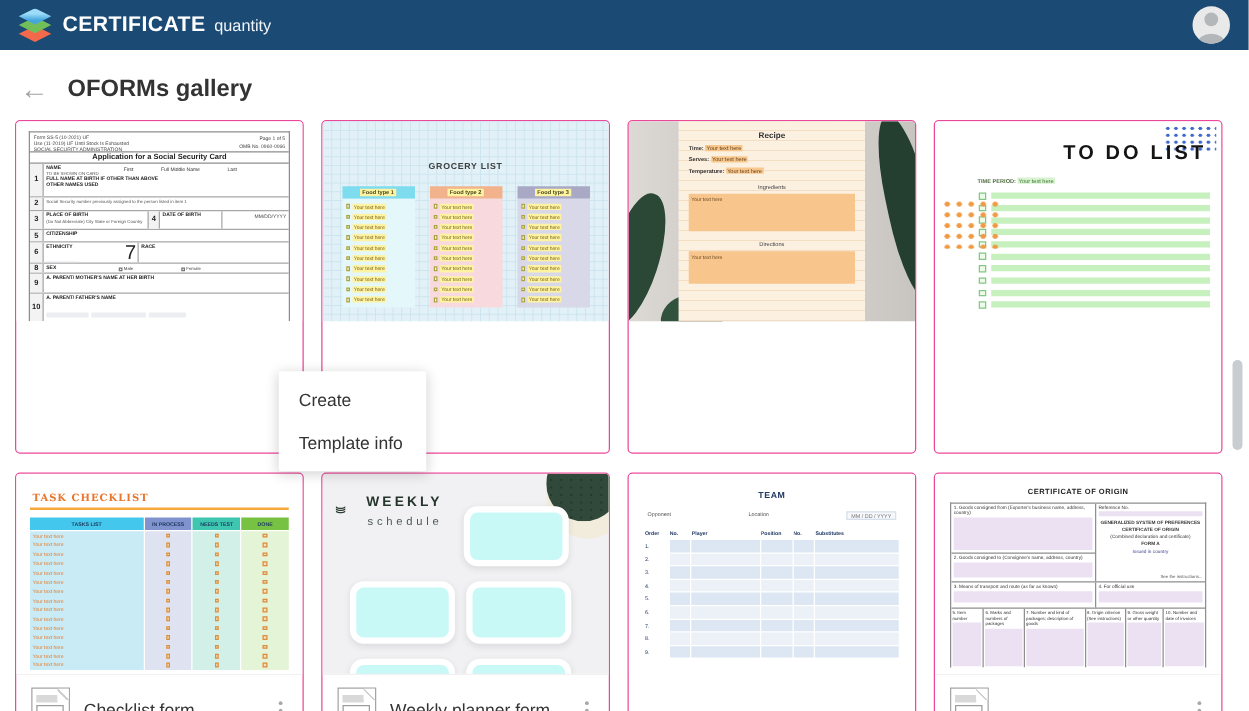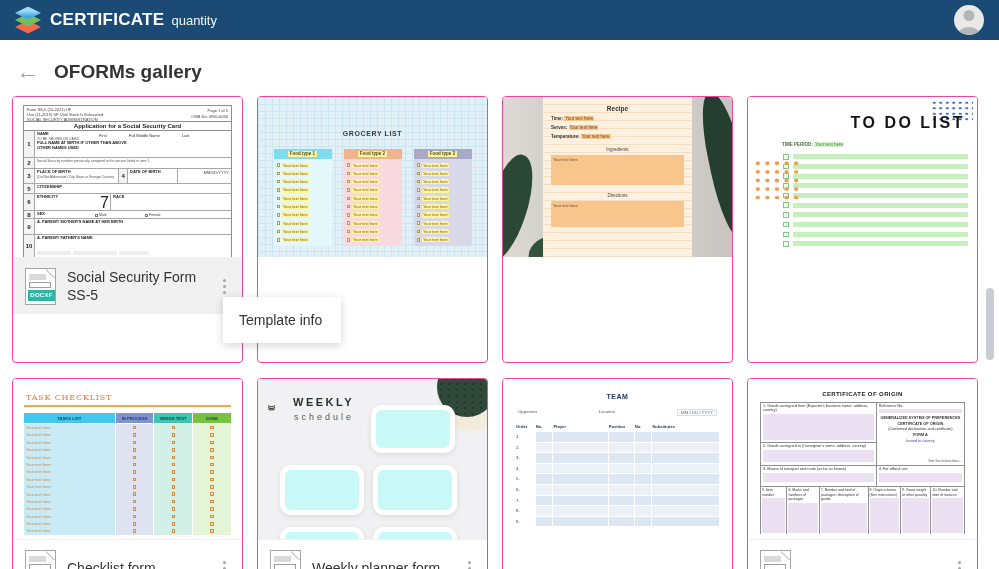--- a/index.html
+++ b/index.html
@@ -141,21 +141,21 @@
   .td-period span{background:#d9f2d0;color:#3f7d3f;padding:0 1px}
   .td-orangedots{position:absolute;left:5px;top:62px;width:47px;height:40px;z-index:2;
      background-image:radial-gradient(#f09a43 2px,transparent 2.3px);background-size:9.6px 8.6px}
   .td-rows{position:absolute;left:35px;right:9px;top:57px}
   .td-row{display:flex;align-items:center;gap:4px;margin-bottom:4.2px}
   .td-cb{width:5.5px;height:5.5px;border:1px solid #85c689;background:#eefbe9;flex:none}
   .td-bar{flex:1;height:5px;background:#c7f0bf}
 
   
   .t-chk{background:#fff;padding:10px 11px 0}
-  .k-title{font-family:"DejaVu Serif","Liberation Serif",serif;font-weight:400;font-size:8px;
+  .k-title{font-family:"DejaVu Serif","Liberation Serif",serif;font-weight:700;font-size:8px;
      letter-spacing:.8px;color:#e8762e;margin:4px 0 0 2px}
   .k-line{height:2px;background:#f5a93b;margin-top:3px}
   .k-head{display:flex;gap:1px;margin-top:6px}
   .kh{height:10px;font-size:4.2px;font-weight:700;color:#1e3a5f;display:flex;
      align-items:center;justify-content:center;overflow:hidden}
   .kh1{flex:2.4;background:#44c7ec}.kh2{flex:1;background:#8193ce}
   .kh3{flex:1;background:#3fc6b0}.kh4{flex:1;background:#77c143}
   .k-body{display:flex;gap:1px;margin-top:1px}
   .kc{display:flex;flex-direction:column}
   .kc1{flex:2.4;background:#c9ebf6}.kc2{flex:1;background:#dee2f1}
@@ -350,33 +350,20 @@
         </div>
 
         <div class="srow r10">
           <span class="snum">10</span>
           <div class="scell"><span class="slab">A. PARENT/ FATHER'S NAME</span>
             <span class="sin" style="width:34px"></span><span class="sin" style="width:44px"></span><span class="sin" style="width:30px"></span>
           </div>
         </div>
       </div>
     </div>
-    <div class="cfoot active">
-      <div class="docxf">
-        <i class="b1"></i>
-          <i class="b2"></i>
-        <span class="badge">DOCXF</span>
-      </div>
-      <div class="ctitle">Social Security Form SS-5</div>
-      <div class="dots">
-          <i></i>
-          <i></i>
-          <i></i>
-        </div>
-    </div>
   </div>
 
   <div class="card">
     <div class="thumb t-gro">
       <div class="g-title">GROCERY LIST</div>
       <div class="g-cols">
         <div class="g-col">
           <div class="g-h gh1">
               <span>Food type 1</span>
             </div>
@@ -974,16 +961,17 @@
           <i></i>
           <i></i>
           <i></i>
         </div>
     </div>
   </div>
 
 </div>
 
 <div class="ctx">
+  <div class="mi">Create</div>
   <div class="mi">Template info</div>
 </div>
 
 <div class="sbar"></div>
 
 </body></html>

